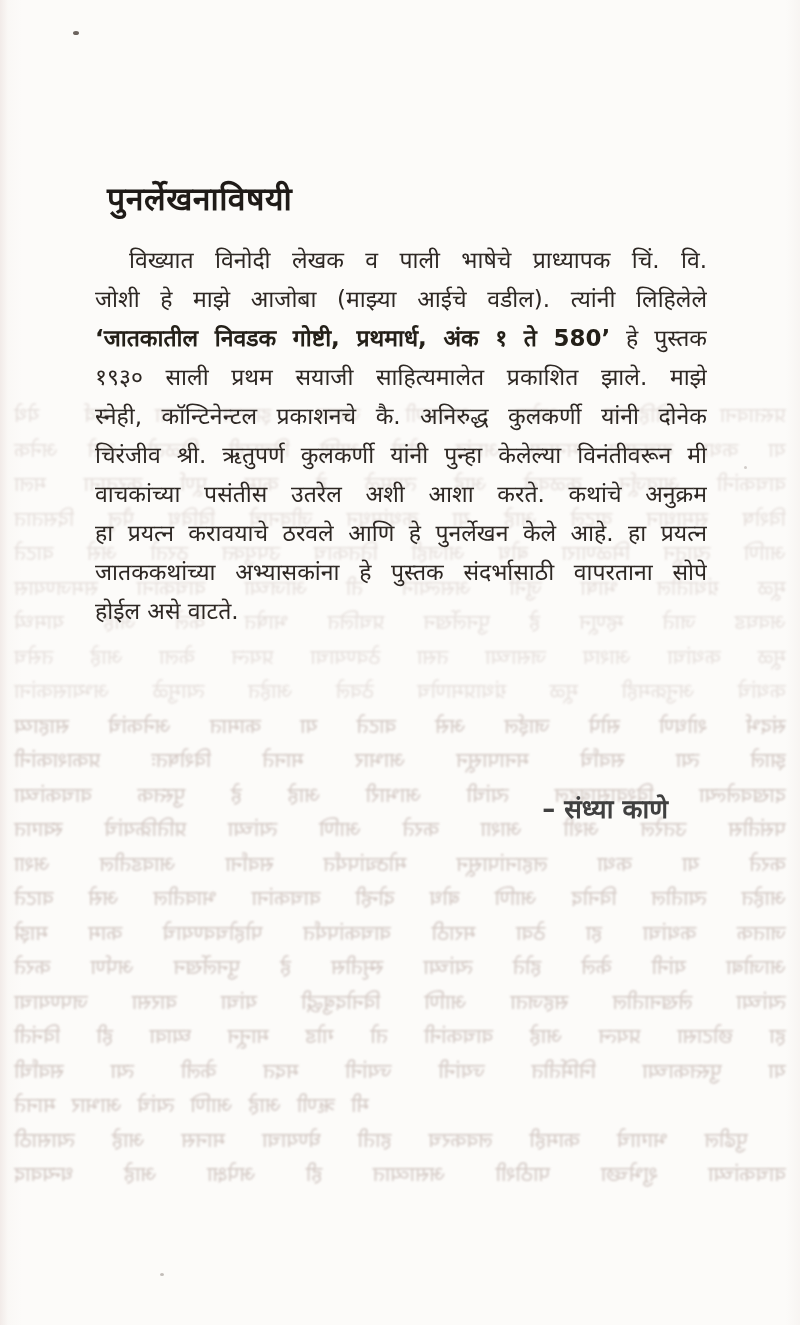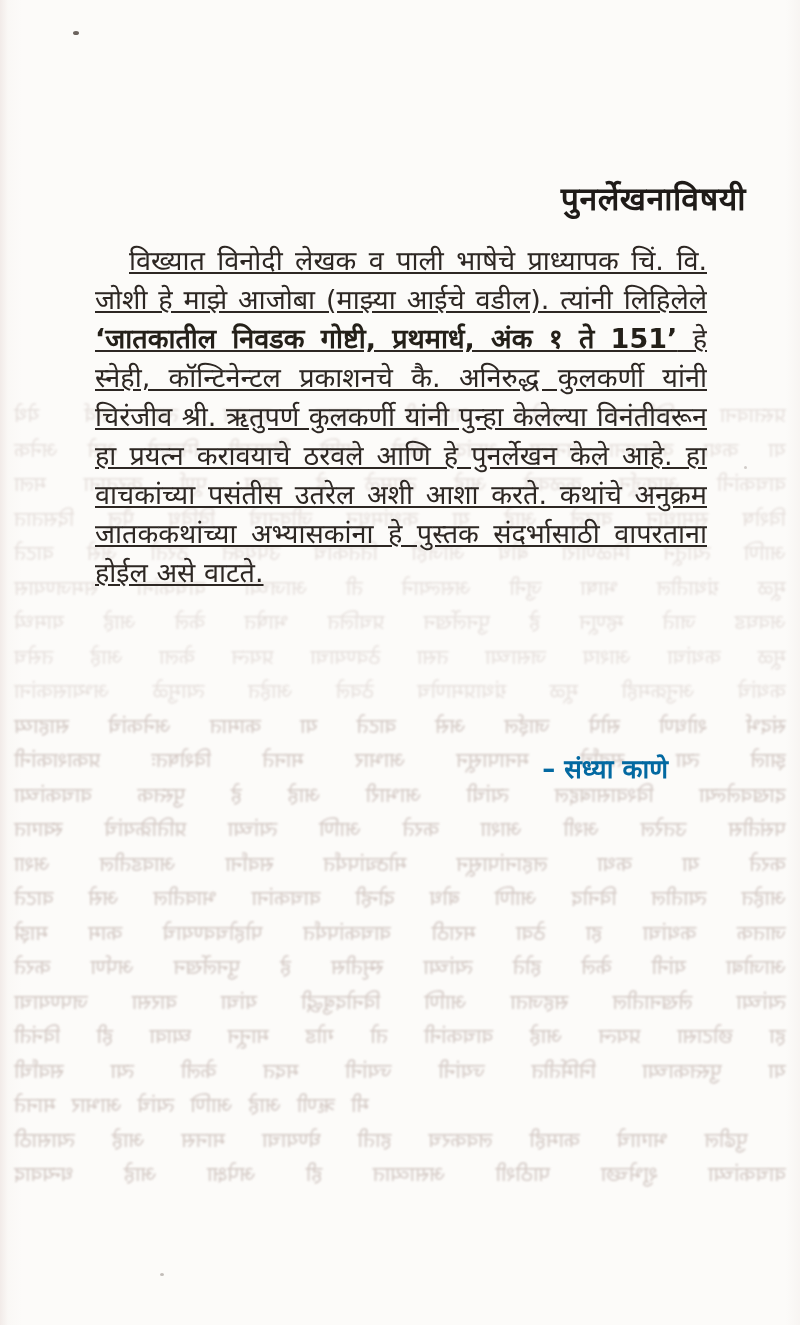--- a/index.html
+++ b/index.html
@@ -28,38 +28,38 @@
     text-align:justify;text-align-last:justify;
     transform:scaleX(-1);
     filter:blur(1.2px);
     user-select:none;
   }
   .ghost.faint{opacity:0.55;}
   .ghost.short{width:46%;}
   .ghost.indent{padding-left:38px;}
   
   .page-title{
-    position:absolute;top:176px;left:86px;width:660px;
-    text-align:right;font-size:32px;font-weight:bold;color:var(--title-ink);
+    position:absolute;top:176px;left:107px;width:660px;
+    text-align:left;font-size:32px;font-weight:bold;color:var(--title-ink);
     letter-spacing:0.5px;
   }
   .paragraph{
     position:absolute;top:241px;left:95px;width:612px;
-    font-size:27px;color:var(--ink);text-decoration:underline;
+    font-size:23px;color:var(--ink);
   }
   .pline{
     height:39px;line-height:39px;overflow:hidden;
     text-align:justify;text-align-last:justify;
   }
   .pline.indent{text-indent:34px;}
   .pline.plast{text-align-last:left;}
   .pline .bold{font-weight:bold;color:#242019;}
   .signature{
-    position:absolute;top:749px;right:132px;
-    font-size:26px;font-weight:bold;color:#0369a1;line-height:40px;
+    position:absolute;top:789px;right:132px;
+    font-size:26px;font-weight:bold;color:#404040;line-height:40px;
   }
   .speck{position:absolute;border-radius:50%;}
   .speck.s1{left:73px;top:31px;width:6px;height:4px;background:#6b635e;}
   .speck.s2{left:160px;top:1273px;width:4px;height:3px;background:rgba(125,113,107,0.45);}
   .speck.s3{left:744px;top:466px;width:3px;height:3px;background:rgba(130,118,112,0.35);}
 </style>
 </head>
 <body>
 
 <div class="scan-surface"></div>
@@ -88,25 +88,26 @@
     <div class="ghost short">मी ऋणी आहे आणि त्यांचे आभार मानते</div>
     <div class="ghost indent">पुढील भागाचे कामही लवकरच हाती घेण्याचा मानस आहे त्यासाठी</div>
     <div class="ghost">वाचकांच्या शुभेच्छा पाठीशी असाव्यात ही अपेक्षा आहे धन्यवाद</div>
   </div>
 
 <div class="page-title">पुनर्लेखनाविषयी</div>
 
 <div class="paragraph">
   <div class="pline indent">विख्यात विनोदी लेखक व पाली भाषेचे प्राध्यापक चिं. वि.</div>
   <div class="pline">जोशी हे माझे आजोबा (माझ्या आईचे वडील). त्यांनी लिहिलेले</div>
-  <div class="pline"><span class="bold">‘जातकातील निवडक गोष्टी, प्रथमार्ध, अंक १ ते 151’</span><span> हे पुस्तक</span></div>
+  <div class="pline"><span class="bold">‘जातकातील निवडक गोष्टी, प्रथमार्ध, अंक १ ते 580’</span><span> हे पुस्तक</span></div>
+  <div class="pline">१९३० साली प्रथम सयाजी साहित्यमालेत प्रकाशित झाले. माझे</div>
   <div class="pline">स्नेही, कॉन्टिनेन्टल प्रकाशनचे कै. अनिरुद्ध कुलकर्णी यांनी दोनेक</div>
   <div class="pline">चिरंजीव श्री. ऋतुपर्ण कुलकर्णी यांनी पुन्हा केलेल्या विनंतीवरून मी</div>
+  <div class="pline">वाचकांच्या पसंतीस उतरेल अशी आशा करते. कथांचे अनुक्रम</div>
   <div class="pline">हा प्रयत्न करावयाचे ठरवले आणि हे पुनर्लेखन केले आहे. हा प्रयत्न</div>
-  <div class="pline">वाचकांच्या पसंतीस उतरेल अशी आशा करते. कथांचे अनुक्रम</div>
   <div class="pline">जातककथांच्या अभ्यासकांना हे पुस्तक संदर्भासाठी वापरताना सोपे</div>
   <div class="pline plast">होईल असे वाटते.</div>
 </div>
 
 <div class="signature">– संध्या काणे</div>
 
 <div class="speck s1"></div>
 <div class="speck s2"></div>
 <div class="speck s3"></div>
 

